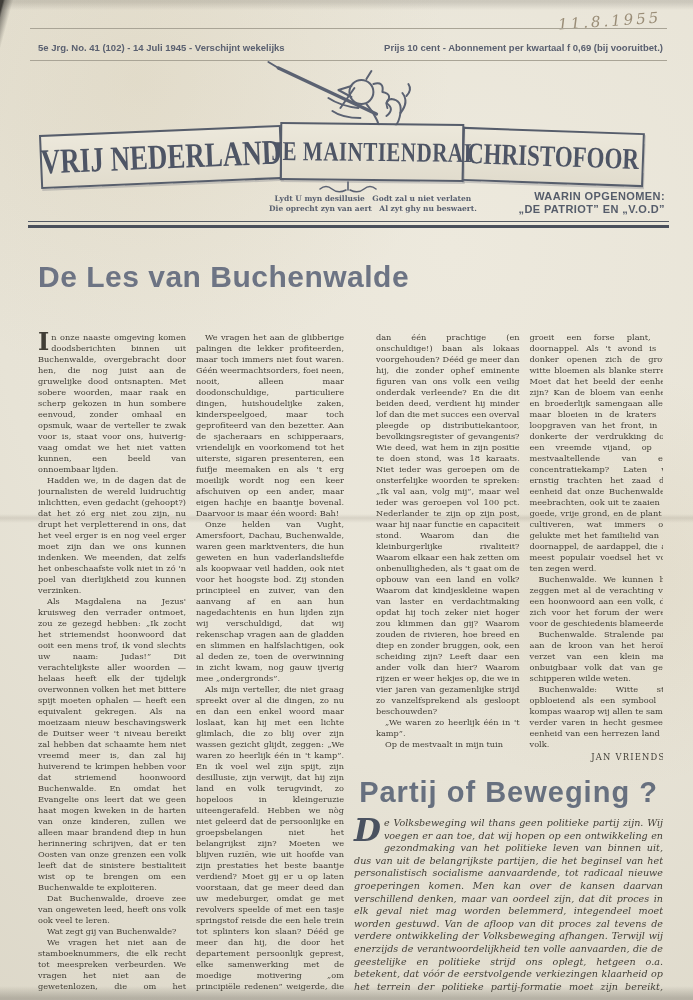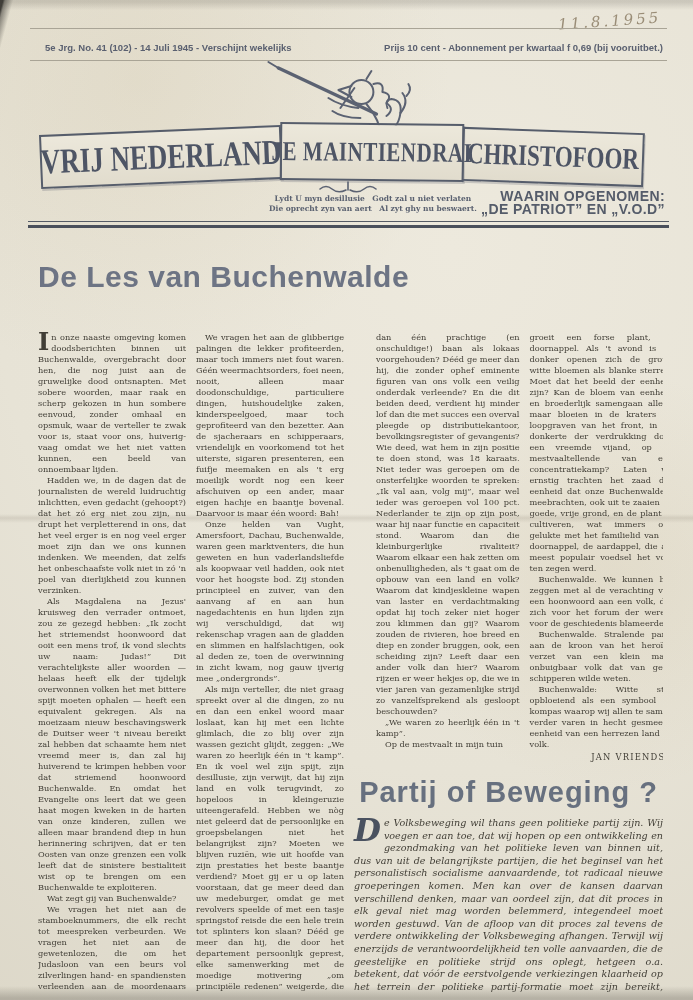--- a/index.html
+++ b/index.html
@@ -27,21 +27,21 @@
   #handwritten{
     position:absolute;top:12px;right:32px;
     font-family:"DejaVu Serif",serif;font-style:italic;
     font-size:15px;letter-spacing:3px;color:#9a8d77;
     transform:rotate(-4deg);
   }
   #dateline{
     position:absolute;top:42px;left:38px;right:30px;
     display:flex;justify-content:space-between;
     font-family:"Liberation Sans",sans-serif;font-weight:bold;
-    font-size:9.5px;color:#5a6070;margin-left:7px;
+    font-size:9.5px;color:#5a6070;
   }
 
   
   #masthead{position:absolute;top:62px;left:25px;width:646px;height:156px;}
   #lion{position:absolute;left:50%;top:-4px;transform:translateX(-52%);z-index:1;}
   .ribbon{
     position:absolute;height:50px;z-index:2;
     background:linear-gradient(180deg,#ece8db,#e1dccd);
     border:2px solid #565d6b;
     display:flex;align-items:center;justify-content:center;
@@ -59,21 +59,21 @@
   #ribbon-right span{font-size:23px;}
   #ornament{position:absolute;left:50%;top:116px;transform:translateX(-50%);z-index:4;}
   #motto{
     position:absolute;left:50%;top:132px;transform:translateX(-38%);z-index:4;
     text-align:center;font-family:"DejaVu Serif",serif;font-weight:bold;
     font-size:7.5px;line-height:9.5px;color:#5a6170;white-space:nowrap;
   }
   #incorporated{
     position:absolute;right:6px;top:128px;text-align:right;z-index:4;
     font-family:"Liberation Sans",sans-serif;font-weight:bold;
-    font-size:14px;line-height:13px;color:#555c6a;letter-spacing:.4px;
+    font-size:11px;line-height:13px;color:#555c6a;letter-spacing:.4px;
   }
 
   
   #headline{
     position:absolute;top:240px;left:38px;
     font-family:"Liberation Sans",sans-serif;font-weight:bold;
     font-size:30px;letter-spacing:.5px;color:#6d7484;text-align:right;
   }
 
   
@@ -181,20 +181,21 @@
   <div class="rule-heavy" style="top:225px;"></div>
 
   <h1 id="headline">De Les van Buchenwalde</h1>
 
   <div id="columns">
 
     <div class="col">
       <p class="dc">In onze naaste omgeving komen doodsberichten binnen uit Buchenwalde, overgebracht door hen, die nog juist aan de gruwelijke dood ontsnapten. Met sobere woorden, maar raak en scherp gekozen in hun sombere eenvoud, zonder omhaal en opsmuk, waar de verteller te zwak voor is, staat voor ons, huiverig-vaag omdat we het niet vatten kunnen, een beeld van onnoembaar lijden.</p>
       <p>Hadden we, in de dagen dat de journalisten de wereld luidruchtig inlichtten, even gedacht (gehoopt?) dat het zó erg niet zou zijn, nu drupt het verpletterend in ons, dat het veel erger is en nog veel erger moet zijn dan we ons kunnen indenken. We meenden, dat zelfs het onbeschaafste volk niet in zó 'n poel van dierlijkheid zou kunnen verzinken.</p>
       <p>Als Magdalena na Jezus' kruisweg den verrader ontmoet, zou ze gezegd hebben: „Ik zocht het striemendst hoonwoord dat ooit een mens trof, ik vond slechts uw naam: Judas!” Dit verachtelijkste aller woorden — helaas heeft elk der tijdelijk overwonnen volken het met bittere spijt moeten ophalen — heeft een equivalent gekregen. Als na moeizaam nieuw beschavingswerk de Duitser weer 't niveau bereikt zal hebben dat schaamte hem niet vreemd meer is, dan zal hij huiverend te krimpen hebben voor dat striemend hoonwoord Buchenwalde. En omdat het Evangelie ons leert dat we geen haat mogen kweken in de harten van onze kinderen, zullen we alleen maar brandend diep in hun herinnering schrijven, dat er ten Oosten van onze grenzen een volk leeft dat de sinistere bestialiteit wist op te brengen om een Buchenwalde te exploiteren.</p>
+      <p>Dat Buchenwalde, droeve zee van ongeweten leed, heeft ons volk ook veel te leren.</p>
       <p>Wat zegt gij van Buchenwalde?</p>
       <p>We vragen het niet aan de stamboeknummers, die elk recht tot meespreken verbeurden. We vragen het niet aan de gewetenlozen, die om het Judasloon van een beurs vol zilverlingen hand- en spandiensten verleenden aan de moordenaars van de besten uit ons volk, ook al blijven ze voorlopig vrij met het valse mom dat ze</p>
     </div>
 
     <div class="col">
       <p>We vragen het aan de glibberige palingen die lekker profiteerden, maar toch immers niet fout waren. Géén weermachtsorders, foei neen, nooit, alleen maar doodonschuldige, particuliere dingen, huishoudelijke zaken, kinderspeelgoed, maar toch geprofiteerd van den bezetter. Aan de sjacheraars en schipperaars, vriendelijk en voorkomend tot het uiterste, sigaren presenteren, een fuifje meemaken en als 't erg moeilijk wordt nog een keer afschuiven op een ander, maar eigen hachje en baantje bovenal. Daarvoor is maar één woord: Bah!</p>
       <p>Onze helden van Vught, Amersfoort, Dachau, Buchenwalde, waren geen marktventers, die hun geweten en hun vaderlandsliefde als koopwaar veil hadden, ook niet voor het hoogste bod. Zij stonden principieel en zuiver, van den aanvang af en aan hun nagedachtenis en hun lijden zijn wij verschuldigd, dat wij rekenschap vragen aan de gladden en slimmen en halfslachtigen, ook al deden ze, toen de overwinning in zicht kwam, nog gauw ijverig mee „ondergronds”.</p>
       <p>Als mijn verteller, die niet graag spreekt over al die dingen, zo nu en dan een enkel woord maar loslaat, kan hij met een lichte glimlach, die zo blij over zijn wassen gezicht glijdt, zeggen: „We waren zo heerlijk één in 't kamp”. En ik voel wel zijn spijt, zijn desillusie, zijn verwijt, dat hij zijn land en volk terugvindt, zo hopeloos in kleingeruzie uiteengerafeld. Hebben we nòg niet geleerd dat de persoonlijke en groepsbelangen niet het belangrijkst zijn? Moeten we blijven ruziën, wie uit hoofde van zijn prestaties het beste baantje verdiend? Moet gij er u op laten voorstaan, dat ge meer deed dan uw medeburger, omdat ge met revolvers speelde of met een tasje springstof reisde die een hele trein tot splinters kon slaan? Dééd ge meer dan hij, die door het departement persoonlijk geprest, elke samenwerking met de moedige motivering „om principiële redenen” weigerde, die gebroodroofd met zijn gezin moeilijke jaren had, met de tantaluskwelling van meer</p>
     </div>
 

